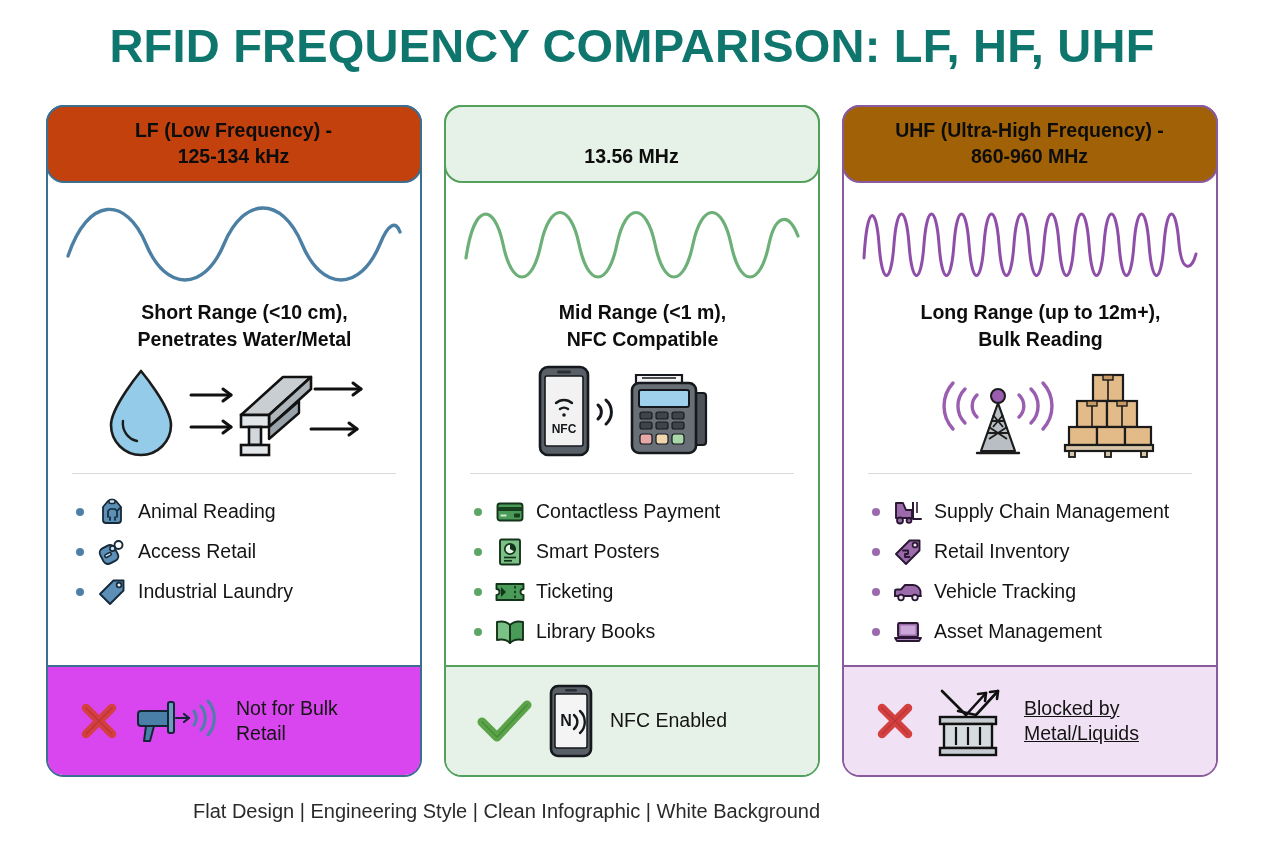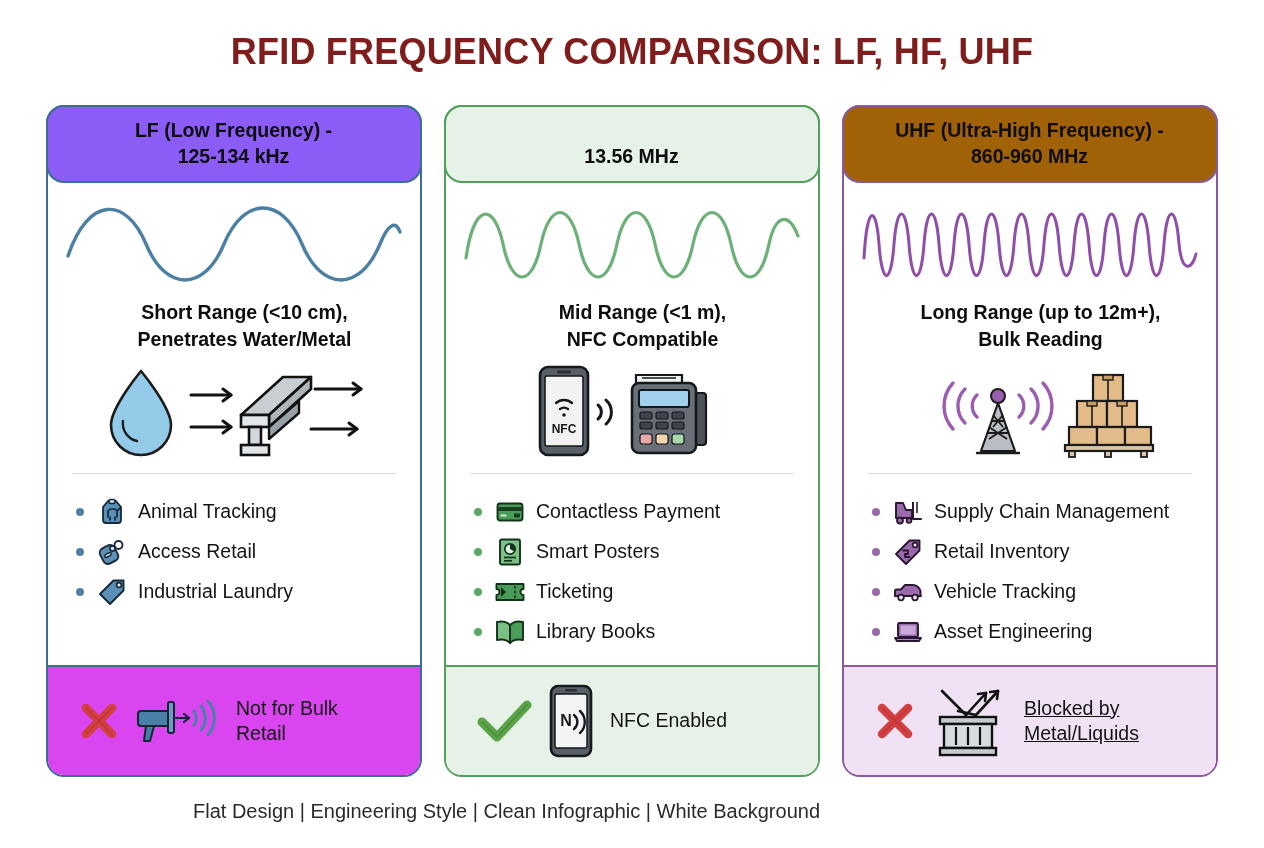--- a/index.html
+++ b/index.html
@@ -12,25 +12,25 @@
     height: 848px;
     font-family: "Liberation Sans", sans-serif;
     color: #111111;
     overflow: hidden;
     position: relative;
   }
 
   
   .page-title {
     text-align: center;
-    font-size: 36px;
+    font-size: 47px;
     font-weight: bold;
     letter-spacing: 0.2px;
-    color: #7f1d1d;
-    padding-top: 32px;
+    color: #0f766e;
+    padding-top: 20px;
     line-height: 1.1;
   }
 
   
   .columns {
     position: absolute;
     top: 105px;
     left: 46px;
     width: 1172px;
     height: 672px;
@@ -55,21 +55,21 @@
   
   .card-header {
     position: absolute;
     top: -2.5px;
     left: -2.5px;
     width: 376px;
     box-sizing: border-box;
     height: 78px;
     border-radius: 18px;
     border: 2.5px solid #3d6e91;
-    background: #8b5cf6;
+    background: #c2410c;
     display: flex;
     align-items: center;
     justify-content: center;
     text-align: center;
     font-size: 19.5px;
     font-weight: bold;
     line-height: 1.32;
     color: #0d0d0d;
     padding: 0 10px;
     z-index: 3;
@@ -242,21 +242,21 @@
     <div class="feature-list">
       <div class="feature-row">
         <span class="bullet"></span>
         <span class="feat-icon">
           <svg width="28" height="28" viewBox="0 0 28 28">
             <path d="M5 9 L10 3 L18 3 L23 9 L23 22 a3 3 0 0 1-3 3 L8 25 a3 3 0 0 1-3-3 Z" fill="#5b8fb5" stroke="#15293a" stroke-width="1.8" stroke-linejoin="round"></path>
             <rect x="11" y="1.5" width="6" height="4" rx="1.6" fill="#c8dcea" stroke="#15293a" stroke-width="1.6"></rect>
             <path d="M10 19 L10 13 L12 11 L17 11 L19 13 L19 19 M12 19 L12 22 M17 19 L17 22 M19 13 L22 10" fill="none" stroke="#15293a" stroke-width="1.7" stroke-linecap="round" stroke-linejoin="round"></path>
           </svg>
         </span>
-        <span class="feat-label">Animal Tracking</span>
+        <span class="feat-label">Animal Reading</span>
       </div>
       <div class="feature-row">
         <span class="bullet"></span>
         <span class="feat-icon">
           <svg width="28" height="28" viewBox="0 0 28 28">
             <circle cx="20.5" cy="7" r="4" fill="none" stroke="#15293a" stroke-width="1.9"></circle>
             <rect x="3" y="8" width="16" height="17" rx="5" transform="rotate(-28 11 16.5)" fill="#5b8fb5" stroke="#15293a" stroke-width="1.9"></rect>
             <circle cx="14.5" cy="10.5" r="2.6" fill="#cfe2ef" stroke="#15293a" stroke-width="1.6"></circle>
             <rect x="6.5" y="15.5" width="7" height="3" rx="1.5" transform="rotate(-28 10 17)" fill="#cfe2ef" stroke="#15293a" stroke-width="1.5"></rect>
           </svg>
@@ -559,21 +559,21 @@
       </div>
       <div class="feature-row">
         <span class="bullet"></span>
         <span class="feat-icon">
           <svg width="30" height="24" viewBox="0 0 30 24">
             <rect x="5" y="3" width="20" height="14" rx="1.5" fill="#9b6aab" stroke="#2a1733" stroke-width="1.9"></rect>
             <rect x="7.5" y="5.5" width="15" height="9" fill="#c9a7d6"></rect>
             <path d="M2 18 L28 18 L26 21 L4 21 Z" fill="#b389c2" stroke="#2a1733" stroke-width="1.9" stroke-linejoin="round"></path>
           </svg>
         </span>
-        <span class="feat-label">Asset Engineering</span>
+        <span class="feat-label">Asset Management</span>
       </div>
     </div>
 
     <div class="card-footer">
       <span class="footer-mark">
         <svg width="42" height="42" viewBox="0 0 42 42">
           <path d="M8 8 L34 34 M34 8 L8 34" stroke="#d43f3f" stroke-width="8.5" stroke-linecap="round"></path>
           <path d="M8 8 L34 34 M34 8 L8 34" stroke="#a02b2b" stroke-width="1.2" stroke-linecap="round" opacity="0.5"></path>
         </svg>
       </span>

